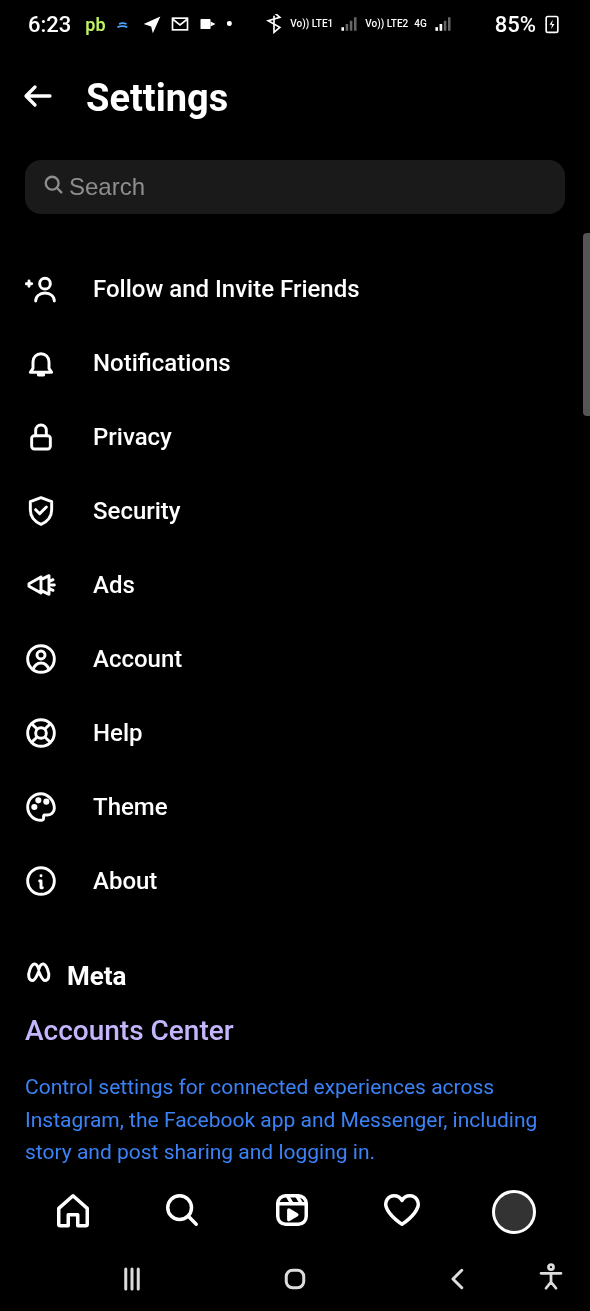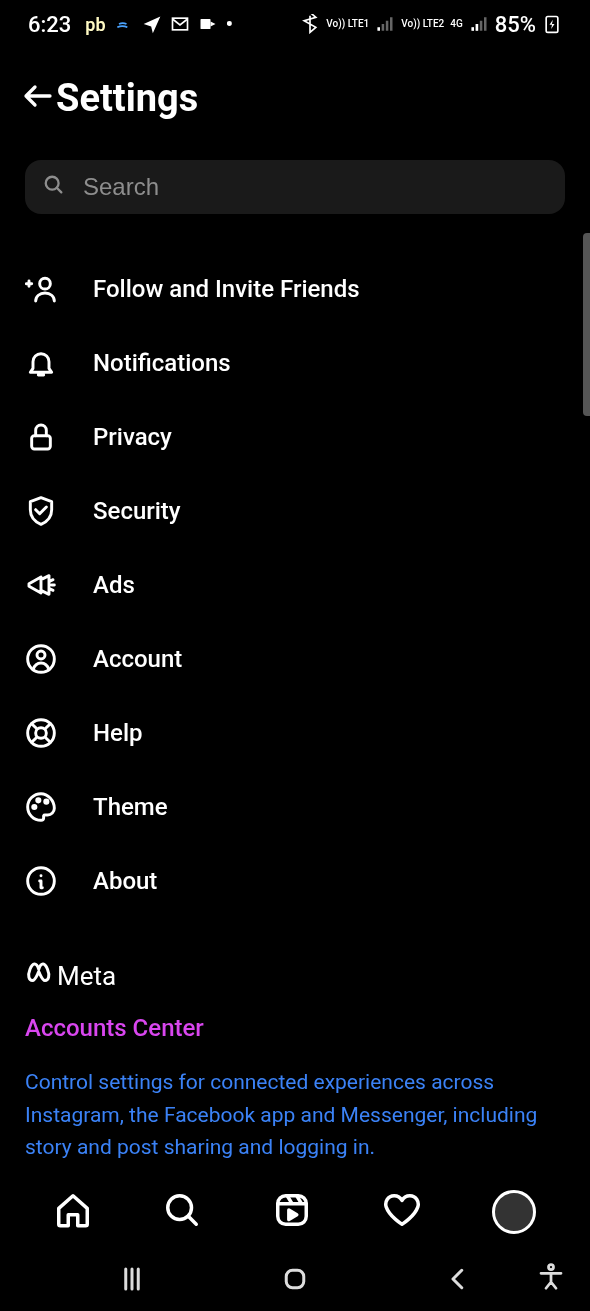--- a/index.html
+++ b/index.html
@@ -19,47 +19,48 @@
     display: flex;
     align-items: center;
     justify-content: space-between;
     padding: 0 28px;
     font-size: 22px;
     font-weight: 500;
   }
   .status-left { display: flex; align-items: center; gap: 8px; }
   .status-right { display: flex; align-items: center; gap: 6px; }
   .status-time { font-weight: 500; margin-right: 6px; }
-  .pb { color:#fef9c3; font-size:18px; font-weight:600; }
+  .pb { color:#bef264; font-size:18px; font-weight:600; }
   .status-icon { width: 20px; height: 20px; display: inline-flex; align-items: center; justify-content: center; }
   .status-small { font-size: 10px; line-height:1;text-align:center; }
-  .battery-text { font-size: 22px; }
+  .battery-text { font-size: 22px; margin-left: 36px; }
 
   
   .header {
     display: flex;
     align-items: center;
     padding: 28px 20px 40px 20px;
+    gap: 30px;
   }
   .header-title {
     font-size: 38px;
     font-weight: 700;
   }
   .back-arrow svg { width: 36px; height: 36px; }
 
   
   .search-wrap { padding: 0 25px; }
   .search {
     background: #1a1a1a;
     border-radius: 16px;
     height: 54px;
     display: flex;
     align-items: center;
     padding: 0 18px;
-    gap: 18px;
+    gap: 4px;
   }
   .search input {
     background: transparent;
     border: none;
     outline: none;
     color: #8e8e8e;
     font-size: 24px;
     width: 100%;
   }
   .search input::placeholder { color: #8e8e8e; }
@@ -72,22 +73,22 @@
     align-items: center;
     gap: 36px;
     height: 74px;
   }
   .item-icon { width: 32px; height: 32px; display:flex; align-items:center; justify-content:center; }
   .item-icon svg { width: 32px; height: 32px; }
   .item-label { font-size: 24px; font-weight: 500; }
 
   
   .meta-section { padding: 40px 25px 0 25px; }
-  .meta-logo { display:flex; align-items:center; gap:2px; font-size:26px; font-weight:400; margin-bottom: 20px; }
-  .accounts-center { color:#d946ef; font-size:24px; font-weight:500; margin-bottom: 24px; }
+  .meta-logo { display:flex; align-items:center; gap:12px; font-size:26px; font-weight:700; margin-bottom: 20px; }
+  .accounts-center { color:#c4b5fd; font-size:28px; font-weight:500; margin-bottom: 24px; }
   .meta-desc { color:#3b82f6; font-size:21px; line-height:1.55; }
 
   
   .app-nav {
     position: absolute;
     bottom: 64px;
     left: 0;
     right: 0;
     height: 70px;
     display:flex;

